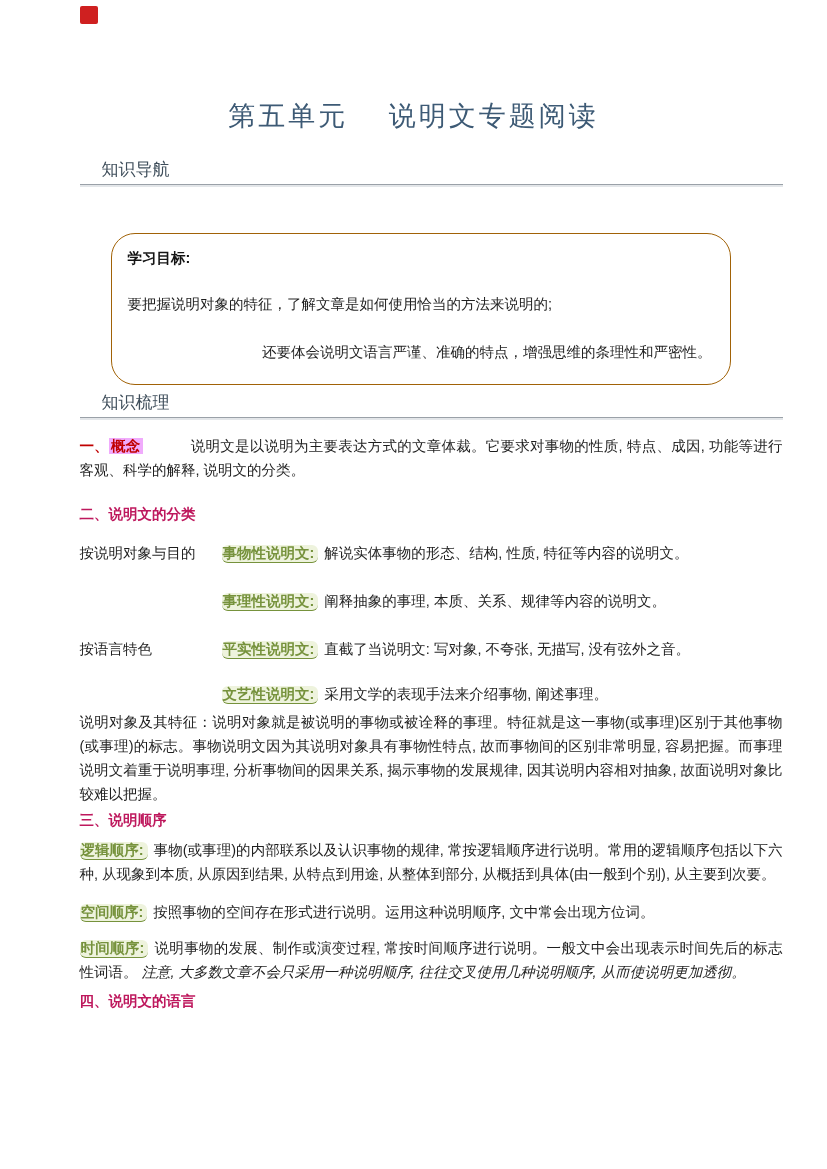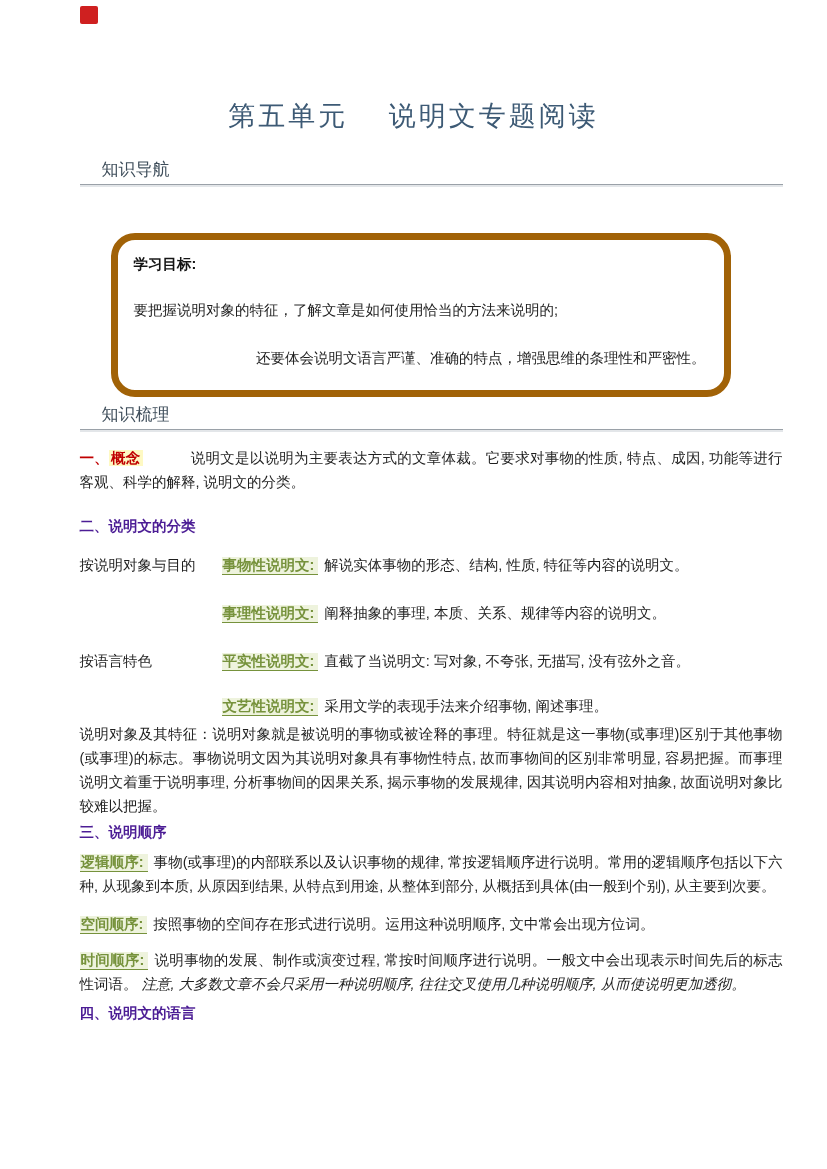--- a/index.html
+++ b/index.html
@@ -33,56 +33,57 @@
     font-weight:normal;
     color:#3f4e5b;
     padding:0 0 3px 22px;
     border-bottom:1px solid #9aa1a8;
     box-shadow:0 2px 0 #e3e6e9;
   }
   .sec-heading.outline { margin-top:7px; }
   .goal-box {
     margin:48px 0 0 31px;
     width:620px;
-    border:7px solid #a16207;
+    border:1px solid #a16207;
     border-radius:24px;
     padding:14px 18px 22px 16px;
     font-size:14.5px; line-height:20px;
   }
   .goal-heading { font-weight:bold; color:#141414; }
   .goal-line.l1 { margin-top:26px; }
   .goal-line.l2 { margin-top:28px;text-align:right; }
   .body-text {
     margin-top:0;
     font-size:14.5px; line-height:24px;
     text-align:justify;
   }
   .para { margin:0; }
   .red { color:#c00000; font-weight:bold; }
-  .red.hl { background:#fef9c3; padding:0 2px; }
-  .red-heading { color:#4c1d95; font-weight:bold; font-size:14.5px; line-height:24px; }
+  .red.hl { background:#f0abfc; padding:0 2px; }
+  .red-heading { color:#be185d; font-weight:bold; font-size:14.5px; line-height:24px; }
   .h-class { margin-top:20px; }
   .h-order { margin-top:2px; }
   .h-lang  { margin-top:5px; }
   .concept { margin-top:16px; }
   .tab { display:inline-block; width:48px; }
   .class-row { display:flex; }
   .row-1 { margin-top:15px;justify-content:center; }
   .row-2 { margin-top:24px; }
   .row-3 { margin-top:24px; }
   .row-4 { margin-top:21px; }
   .row-label { width:142px; flex:none; }
   .row-body { flex:1; }
   .green-term {
     color:#76923c; font-weight:bold;
     background:#eef3dd;
     border-bottom:1px solid #76923c;
     padding:0 4px 1px 1px;
     margin-right:6px;
     white-space:nowrap;
+    border-radius:6px;
   }
   .feature { margin-top:4px; }
   .order-1 { margin-top:6px; }
   .order-2 { margin-top:14px; }
   .order-3 { margin-top:12px; }
   .note { font-style:italic; margin-left:4px; }
 </style>
 </head>
 <body>
 

